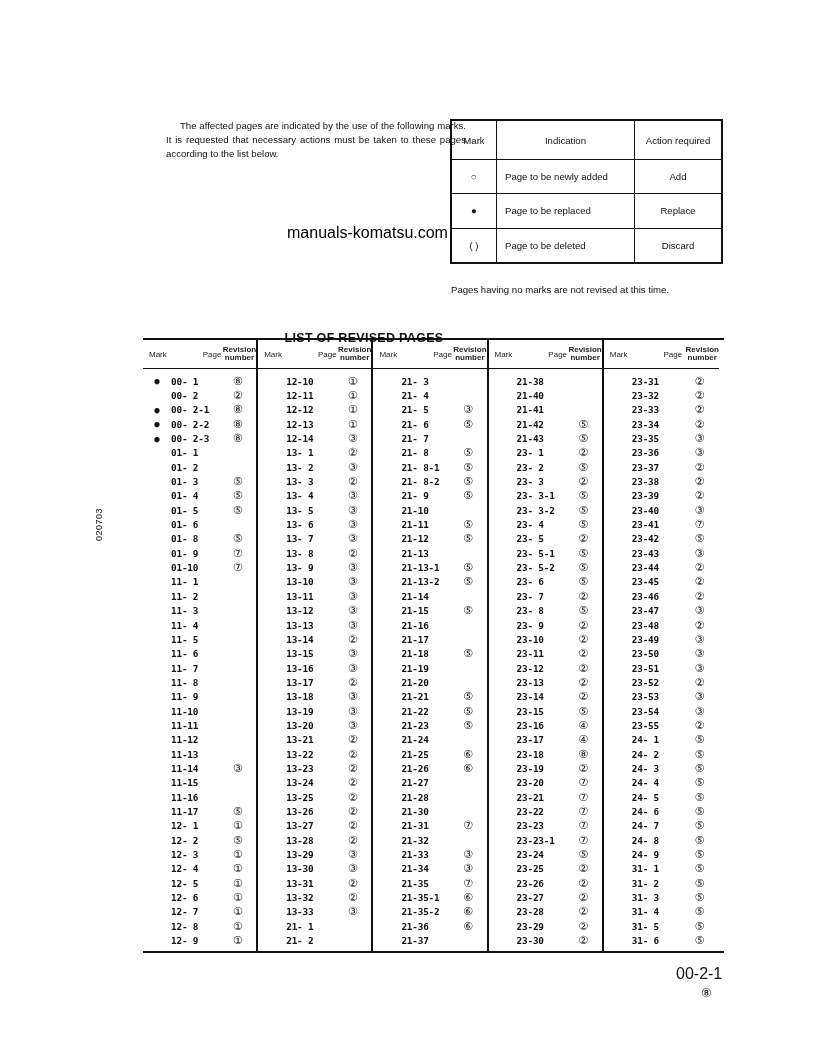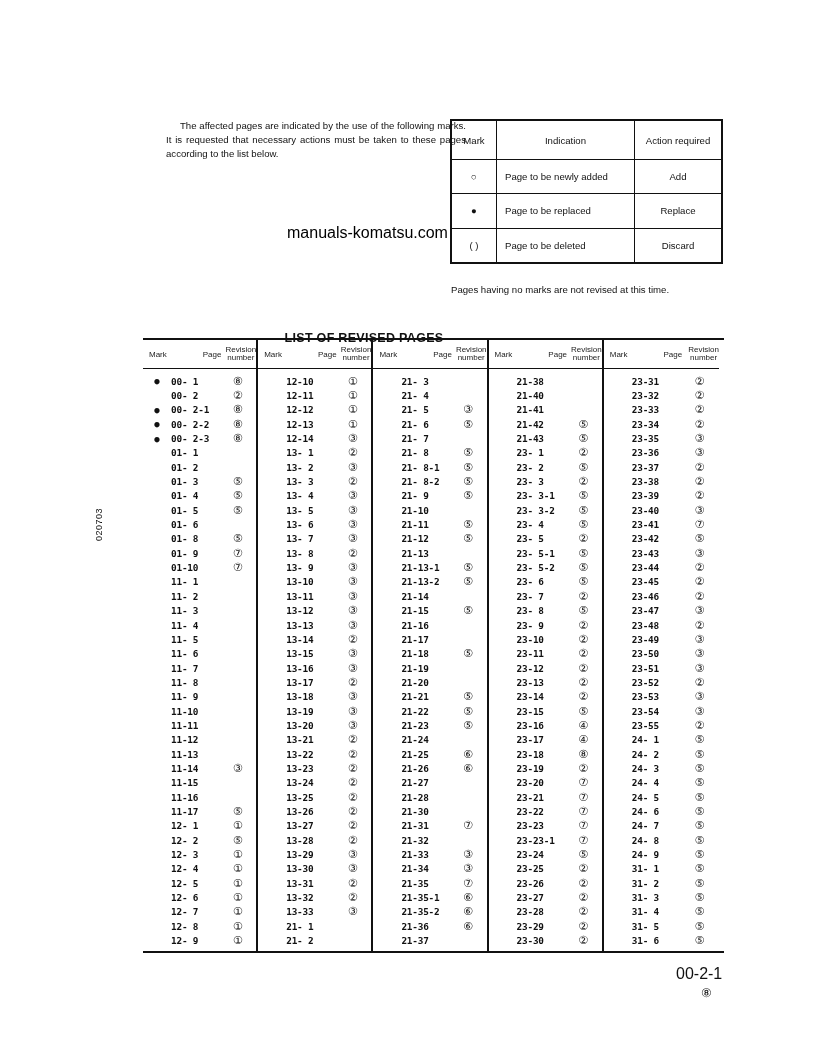--- a/index.html
+++ b/index.html
@@ -24,21 +24,21 @@
                 font-size: 12.5px; font-weight: bold; letter-spacing: 0.3px; margin-top: 19px; }
   .list-wrap { position: absolute; left: 143px; top: 338px; width: 581px;
                border-top: 2px solid #111; border-bottom: 2px solid #111; }
   .cols { display: flex; }
   .col { width: 115.2px; box-sizing: border-box; border-right: 2px solid #111; }
   .col:last-child { border-right: none; }
   .col-head { display: flex; height: 28px; border-bottom: 1.5px solid #111; align-items: center;
               font-size: 8px; color: #222; }
   .ch-mark { width: 26px; padding-left: 6px; }
   .ch-page { width: 44px; padding-left: 36px; }
-  .ch-rev { flex: 1; text-align: center; line-height: 8.5px; }
+  .ch-rev { flex: 1; text-align: center; line-height: 8.5px; font-weight: bold; }
   .rows { padding-top: 5px; padding-bottom: 3px; }
   .row { display: flex; height: 14.35px; align-items: center; font-size: 9.4px;
          font-family: "DejaVu Sans Mono", monospace; font-weight: bold; }
   .r-mark { width: 28px; text-align: center; font-size: 9px; }
   .r-page { width: 48px; white-space: pre; letter-spacing: -0.2px; }
   .r-rev { flex: 1; text-align: center; font-size: 11px; font-weight: normal;
            font-family: "DejaVu Sans", sans-serif; }
   .side-code { position: absolute; left: 94px; top: 508px; font-size: 9px;
                writing-mode: vertical-rl; transform: rotate(180deg); letter-spacing: 0.5px; }
   .footer-page { position: absolute; left: 676px; top: 965px; font-size: 16px; }

